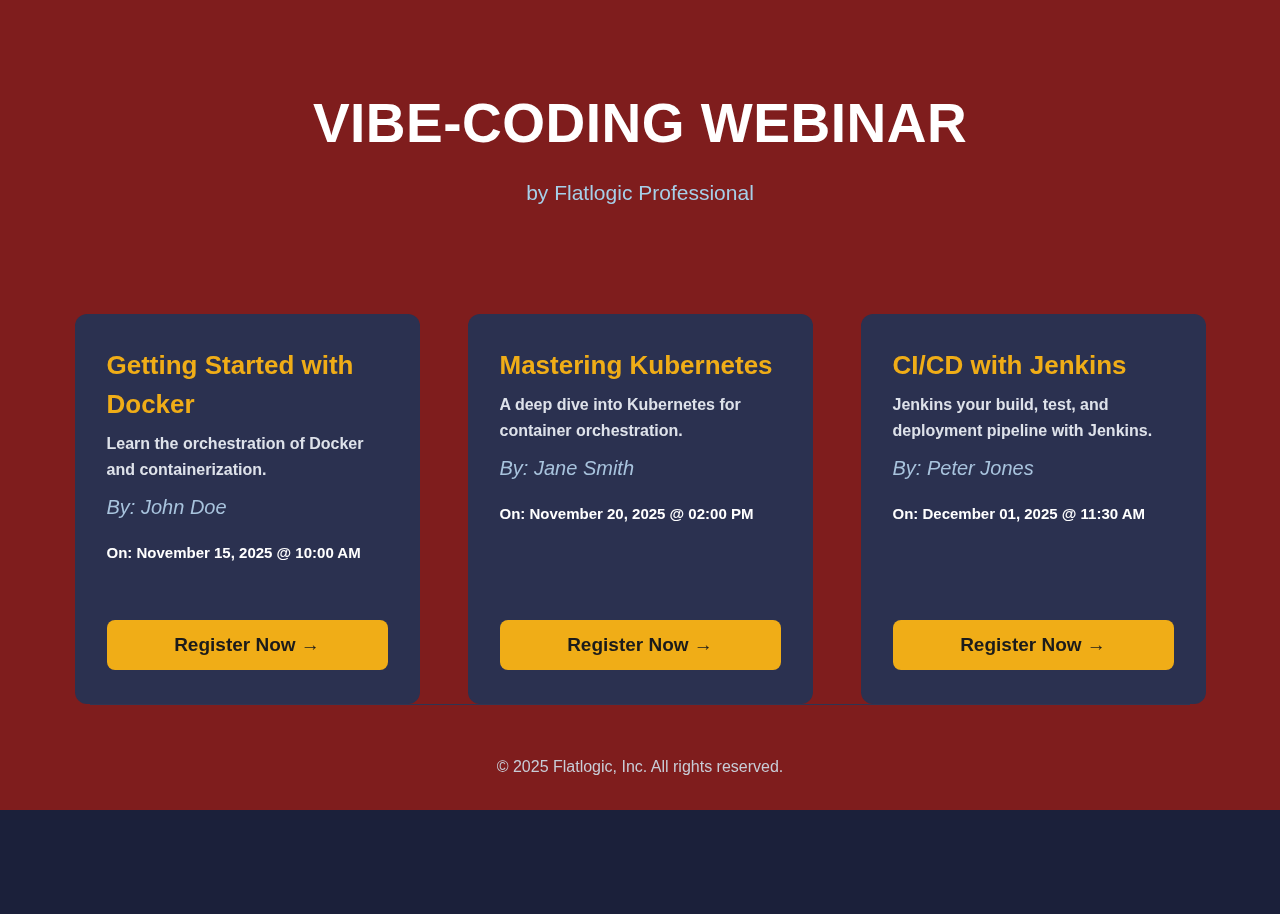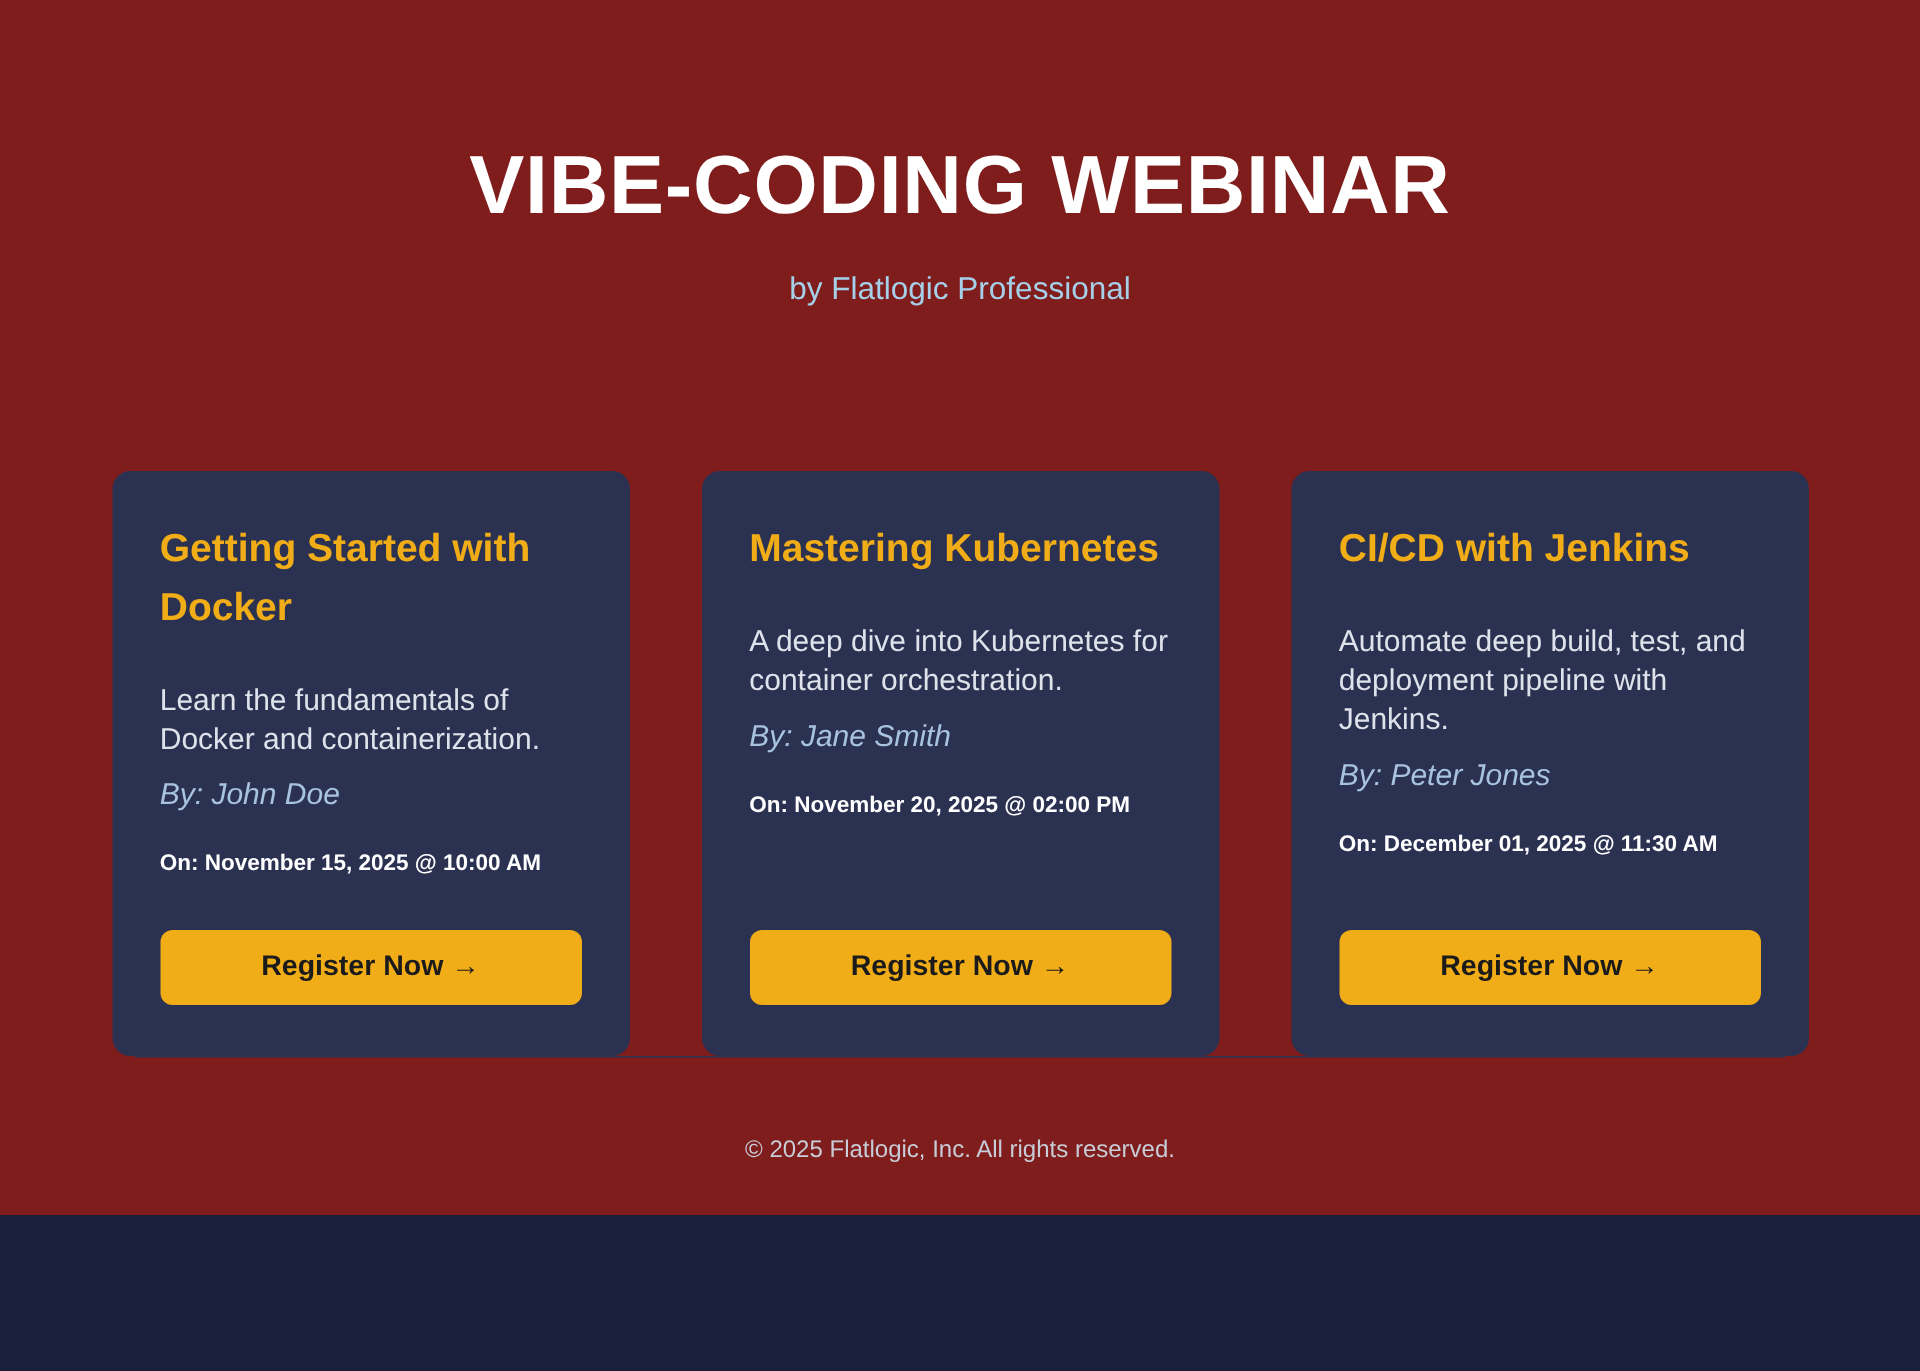--- a/index.html
+++ b/index.html
@@ -76,24 +76,25 @@
   }
 
   .card-title {
     font-size: 26px;
     line-height: 39px;
     font-weight: bold;
     color: #f0ad17;
   }
 
   .card-desc {
-    margin-top: 30px;
-    font-size: 20px;
+    margin-top: 7px;
+    font-size: 16px;
     line-height: 26px;
     color: #dee2ea;
+    font-weight: bold;
   }
 
   .card-author {
     margin-top: 13px;
     font-size: 20px;
     line-height: 22px;
     font-style: italic;
     color: #a8c3dd;
   }
 
@@ -155,39 +156,39 @@
   <header class="header">
     <h1 class="page-title">VIBE-CODING WEBINAR</h1>
     <p class="page-subtitle">by Flatlogic Professional</p>
   </header>
 
   <main class="cards-region">
     <div class="cards-grid">
 
       <section class="card">
         <h2 class="card-title">Getting Started with Docker</h2>
-        <p class="card-desc">Learn the fundamentals of Docker and containerization.</p>
+        <p class="card-desc">Learn the orchestration of Docker and containerization.</p>
         <p class="card-author">By: John Doe</p>
         <p class="card-date">On: November 15, 2025 @ 10:00 AM</p>
         <div class="card-spacer"></div>
         <button class="register-button">Register Now →</button>
       </section>
 
       <section class="card">
         <h2 class="card-title">Mastering Kubernetes</h2>
         <p class="card-desc">A deep dive into Kubernetes for container orchestration.</p>
         <p class="card-author">By: Jane Smith</p>
         <p class="card-date">On: November 20, 2025 @ 02:00 PM</p>
         <div class="card-spacer"></div>
         <button class="register-button">Register Now →</button>
       </section>
 
       <section class="card">
         <h2 class="card-title">CI/CD with Jenkins</h2>
-        <p class="card-desc">Automate deep build, test, and deployment pipeline with Jenkins.</p>
+        <p class="card-desc">Jenkins your build, test, and deployment pipeline with Jenkins.</p>
         <p class="card-author">By: Peter Jones</p>
         <p class="card-date">On: December 01, 2025 @ 11:30 AM</p>
         <div class="card-spacer"></div>
         <button class="register-button">Register Now →</button>
       </section>
 
     </div>
   </main>
 
   <footer class="footer">

